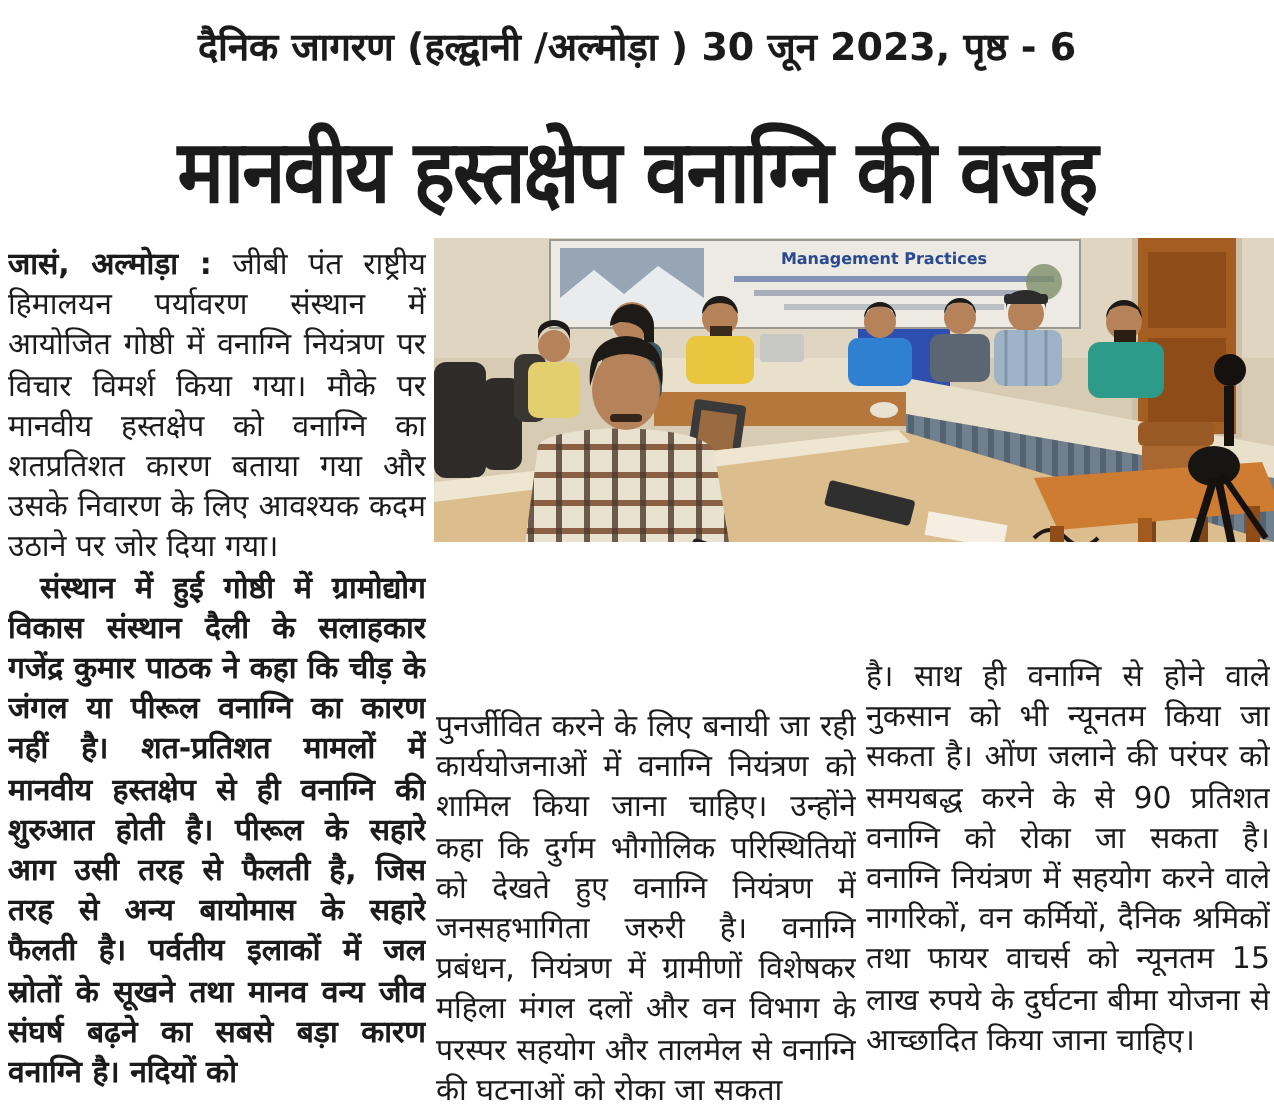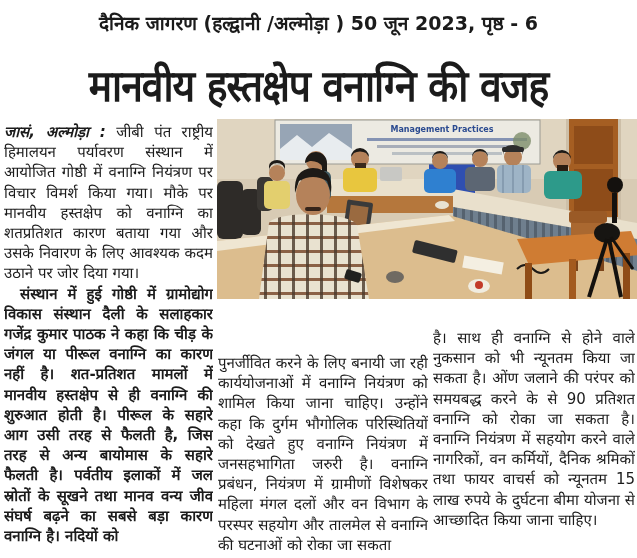--- a/index.html
+++ b/index.html
@@ -20,41 +20,41 @@
   .bodycol{
     position:absolute;
     font-size:15px;line-height:20.2px;text-align:justify;
     overflow:hidden;
   }
   .col1{left:4px;top:122px;width:209px;height:428px;}
   .col2{left:218px;top:328px;width:210px;height:226px;margin-top:25px;}
   .col3{left:433px;top:328px;width:202px;height:226px;}
   .bodycol p{margin:0;}
   .bodycol p.indent{text-indent:16px;font-weight:bold;}
-  .dateline{font-weight:bold;font-style:italic;}
+  .dateline{font-weight:bold;}
 
   .photo{
-    position:absolute;left:217px;top:119px;width:420px;height:180px;
+    position:absolute;left:217px;top:119px;width:420px;height:152px;
     overflow:hidden;background:#a16207;
   }
   .photo svg{display:block;}
 
   .caption{
     position:absolute;left:217px;top:301px;width:420px;
     font-size:13.5px;font-weight:bold;line-height:18px;white-space:nowrap;
   }
   .caption .bullet{font-weight:normal;font-size:11px;vertical-align:1px;}
   .caption .credit{font-weight:normal;font-size:13px;}
 </style>
 </head>
 <body>
 
 <div class="page">
 
-  <div class="masthead">दैनिक जागरण (हल्द्वानी /अल्मोड़ा ) 50 जून 2023, पृष्ठ - 6</div>
+  <div class="masthead">दैनिक जागरण (हल्द्वानी /अल्मोड़ा ) 30 जून 2023, पृष्ठ - 6</div>
 
   <div class="headline">मानवीय हस्तक्षेप वनाग्नि की वजह</div>
 
   <div class="bodycol col1">
     <p><span class="dateline">जासं, अल्मोड़ा :</span><span> जीबी पंत राष्ट्रीय हिमालयन पर्यावरण संस्थान में आयोजित गोष्ठी में वनाग्नि नियंत्रण पर विचार विमर्श किया गया। मौके पर मानवीय हस्तक्षेप को वनाग्नि का शतप्रतिशत कारण बताया गया और उसके निवारण के लिए आवश्यक कदम उठाने पर जोर दिया गया।</span></p>
     <p class="indent">संस्थान में हुई गोष्ठी में ग्रामोद्योग विकास संस्थान दैली के सलाहकार गजेंद्र कुमार पाठक ने कहा कि चीड़ के जंगल या पीरूल वनाग्नि का कारण नहीं है। शत-प्रतिशत मामलों में मानवीय हस्तक्षेप से ही वनाग्नि की शुरुआत होती है। पीरूल के सहारे आग उसी तरह से फैलती है, जिस तरह से अन्य बायोमास के सहारे फैलती है। पर्वतीय इलाकों में जल स्रोतों के सूखने तथा मानव वन्य जीव संघर्ष बढ़ने का सबसे बड़ा कारण वनाग्नि है। नदियों को</p>
   </div>
 
   <div class="photo">
     <svg width="420" height="180" viewBox="0 0 420 180">

